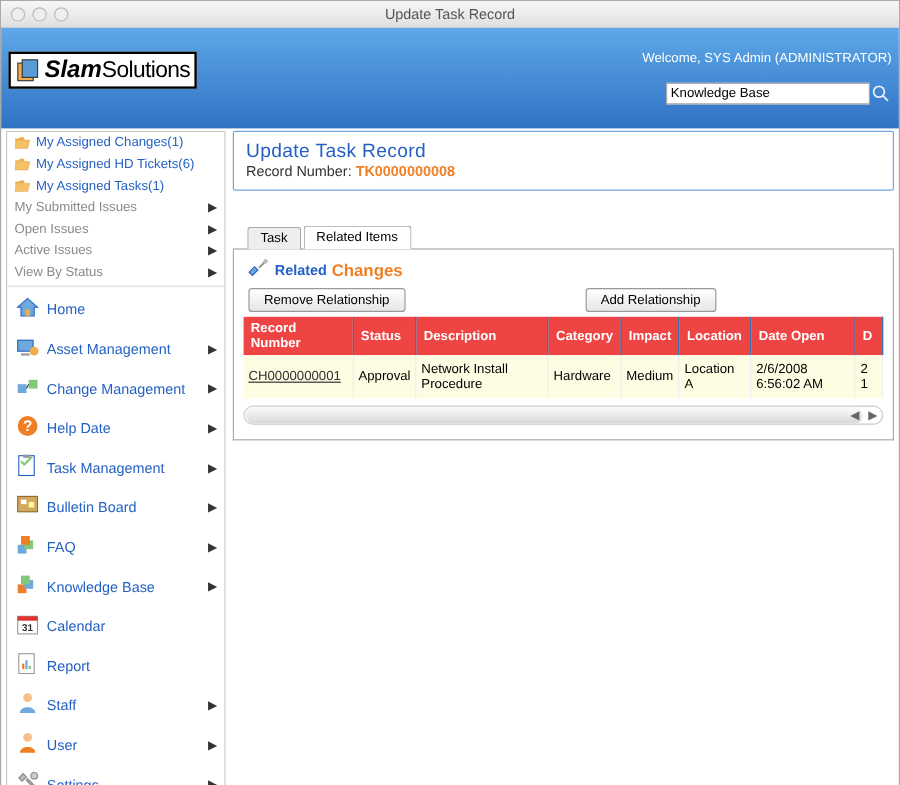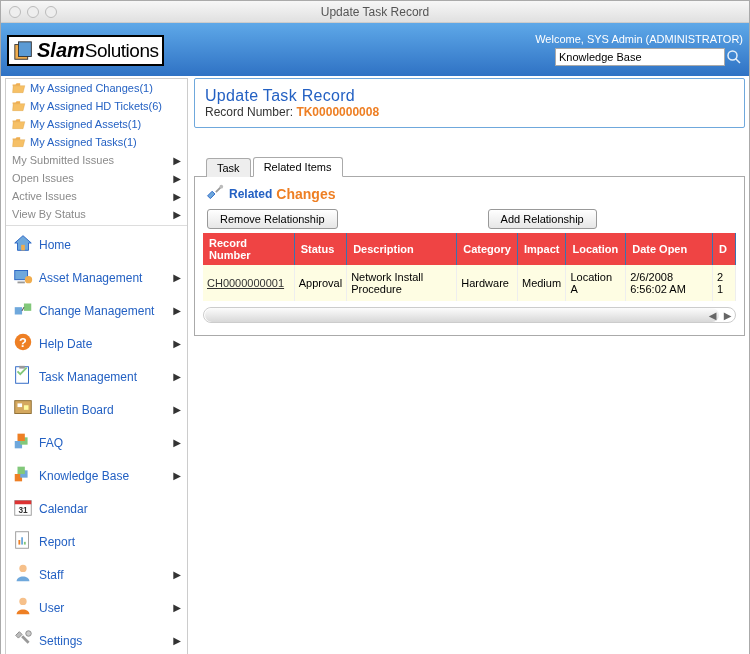--- a/index.html
+++ b/index.html
@@ -4,26 +4,26 @@
   <style>
     * { box-sizing: border-box; margin: 0; padding: 0; }
     body { font-family: "Lucida Grande", Verdana, sans-serif; font-size: 11px; background: #fff; width: 750px; }
     
     .window { border: 1px solid #aaa; background: #fff; }
     .titlebar { height: 22px; background: linear-gradient(#f7f7f7, #e0e0e0); display: flex; align-items: center; padding: 0 8px; position: relative; border-bottom: 1px solid #ccc; }
     .traffic-lights { display: flex; gap: 6px; }
     .light { width: 12px; height: 12px; border-radius: 50%; border: 1px solid #bbb; background: #eee; }
     .title-text { position: absolute; left: 0; right: 0; text-align: center; font-size: 12px; color: #555; pointer-events: none; }
     
-    .top-banner { background: #5b9bd5; background: linear-gradient(#5ea8e8, #2f72c4); display: flex; align-items: flex-end; justify-content: space-between; padding: 10px 6px; color: #fff; }
+    .top-banner { background: #5b9bd5; background: linear-gradient(#5ea8e8, #2f72c4); display: flex; align-items: flex-start; justify-content: space-between; padding: 20px 6px; color: #fff; }
     .logo-box { background: #fff; border: 2px solid #000; padding: 2px 4px; display: inline-flex; align-items: center; }
     .logo-icon { width: 22px; height: 22px; margin-right: 2px; }
     .logo-main { font-weight: bold; font-size: 20px; font-style: italic; color: #000; }
     .logo-sub { font-size: 19px; color: #000; letter-spacing: -0.5px; }
-    .top-right { display: flex; flex-direction: column; align-items: flex-end; gap: 3px; font-size: 11px; }
+    .top-right { display: flex; flex-direction: column; align-items: flex-end; gap: 14px; font-size: 11px; }
     .search-wrap { display: flex; align-items: center; }
     .search-input { width: 170px; height: 18px; font-size: 11px; padding: 1px 3px; border: 1px solid #aaa; }
     .mag-icon { width: 18px; height: 18px; }
     
     .body-area { display: flex; align-items: flex-start; padding: 2px 4px 4px 4px; }
     
     .sidebar { width: 183px; border: 1px solid #ccc; background: #fff; }
     .side-link { display: flex; align-items: flex-end; padding: 3px 6px; color: #2461c3; font-size: 11px; cursor: pointer; }
     .side-link.orange { color: #2461c3; }
     .folder-icon-small { width: 14px; height: 12px; margin-right: 4px; }
@@ -109,27 +109,20 @@
               <path d="M2 6 L22 6 L19 18 L1 18 Z" fill="#f6c066" stroke="#d08a20" stroke-width="0.5"></path>
             </svg>
             <span>My Assigned Changes(1)</span>
           </div>
           <div class="side-link orange">
             <svg class="folder-icon-small" viewBox="0 0 24 20">
               <path d="M1 4 L6 4 L8 2 L14 2 L14 6 L1 6 Z" fill="#f0ad4e"></path>
               <path d="M2 6 L22 6 L19 18 L1 18 Z" fill="#f6c066" stroke="#d08a20" stroke-width="0.5"></path>
             </svg>
             <span>My Assigned HD Tickets(6)</span>
-          </div>
-          <div class="side-link orange">
-            <svg class="folder-icon-small" viewBox="0 0 24 20">
-              <path d="M1 4 L6 4 L8 2 L14 2 L14 6 L1 6 Z" fill="#f0ad4e"></path>
-              <path d="M2 6 L22 6 L19 18 L1 18 Z" fill="#f6c066" stroke="#d08a20" stroke-width="0.5"></path>
-            </svg>
-            <span>My Assigned Assets(1)</span>
           </div>
           <div class="side-link orange">
             <svg class="folder-icon-small" viewBox="0 0 24 20">
               <path d="M1 4 L6 4 L8 2 L14 2 L14 6 L1 6 Z" fill="#f0ad4e"></path>
               <path d="M2 6 L22 6 L19 18 L1 18 Z" fill="#f6c066" stroke="#d08a20" stroke-width="0.5"></path>
             </svg>
             <span>My Assigned Tasks(1)</span>
           </div>
         </div>
       <div id="sub-links">

